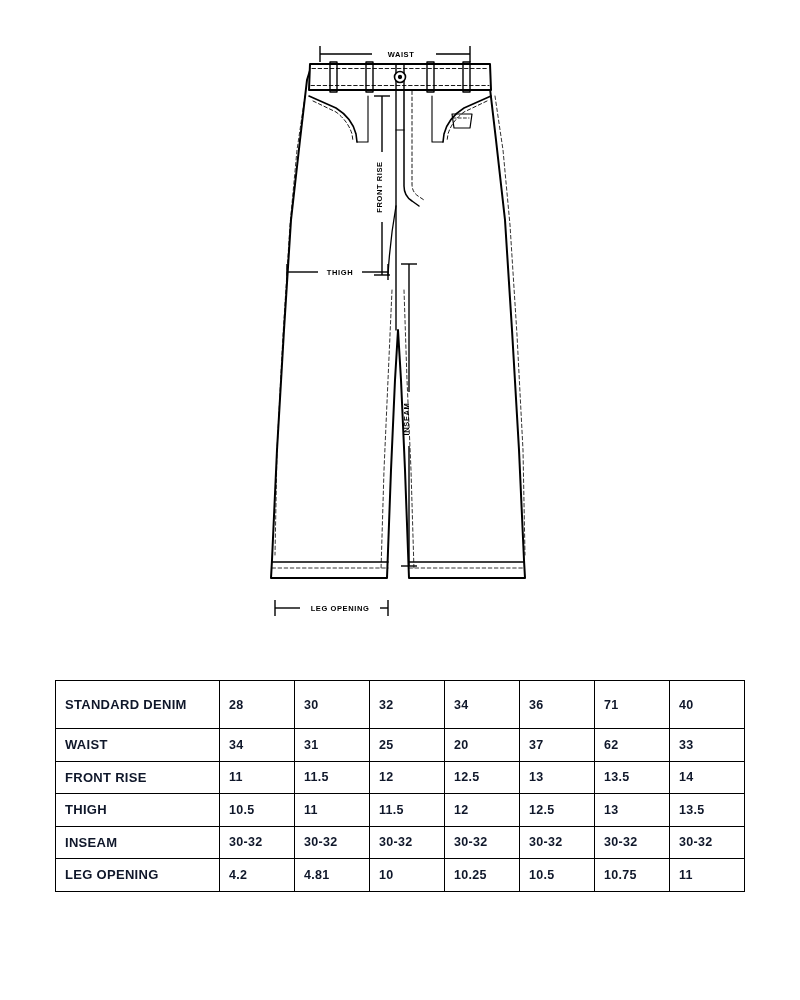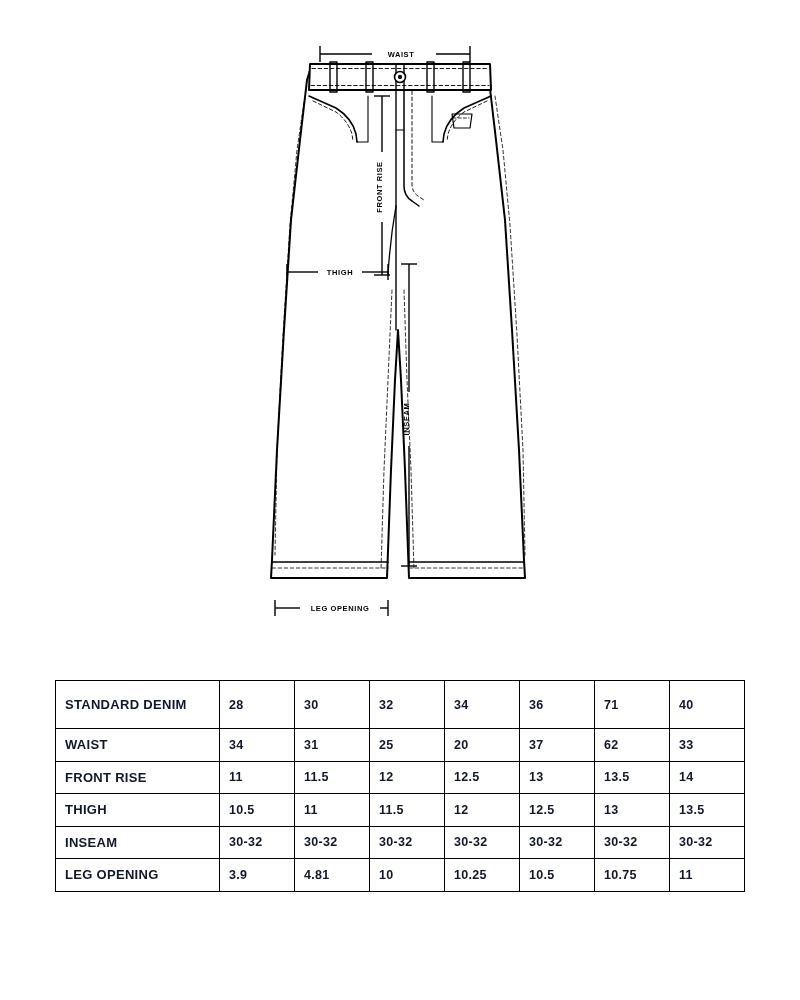--- a/index.html
+++ b/index.html
@@ -253,21 +253,21 @@
           <td class="val-cell">30-32</td>
           <td class="val-cell">30-32</td>
           <td class="val-cell">30-32</td>
           <td class="val-cell">30-32</td>
           <td class="val-cell">30-32</td>
           <td class="val-cell">30-32</td>
         </tr>
 
         <tr>
           <td class="label-cell">LEG OPENING</td>
-          <td class="val-cell">3.9</td>
+          <td class="val-cell">4.2</td>
           <td class="val-cell">4.81</td>
           <td class="val-cell">10</td>
           <td class="val-cell">10.25</td>
           <td class="val-cell">10.5</td>
           <td class="val-cell">10.75</td>
           <td class="val-cell">11</td>
         </tr>
       </tbody>
     </table>
   </div>

